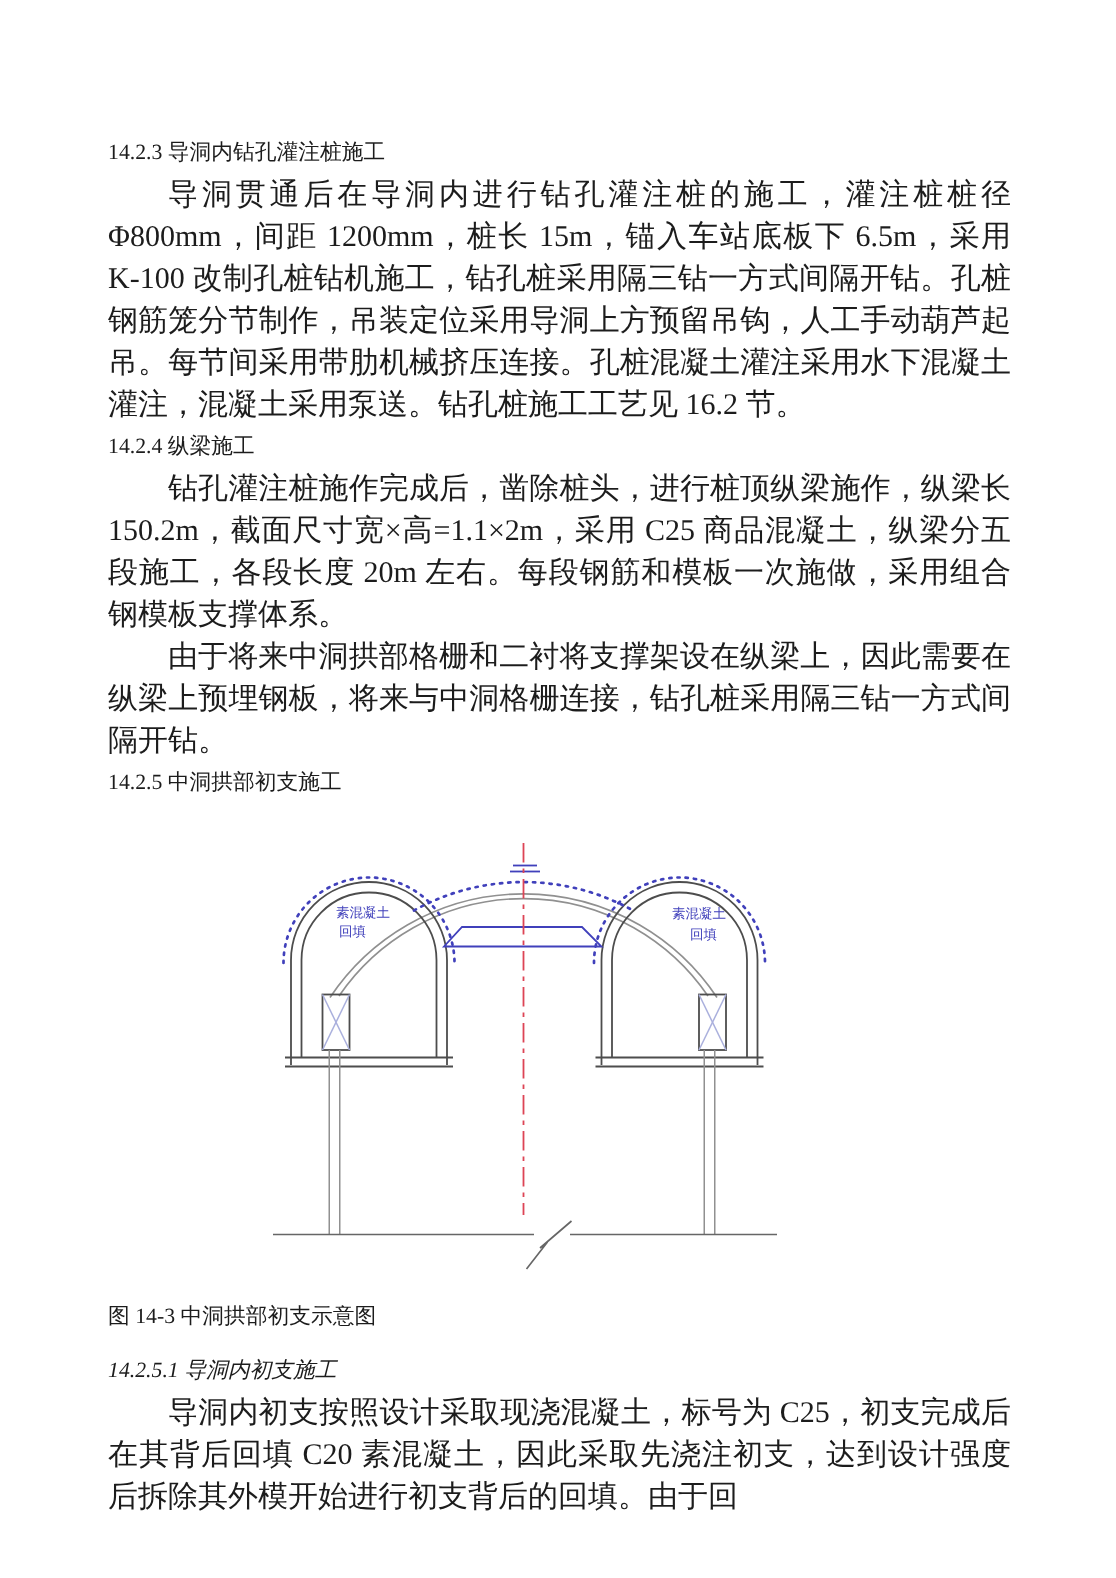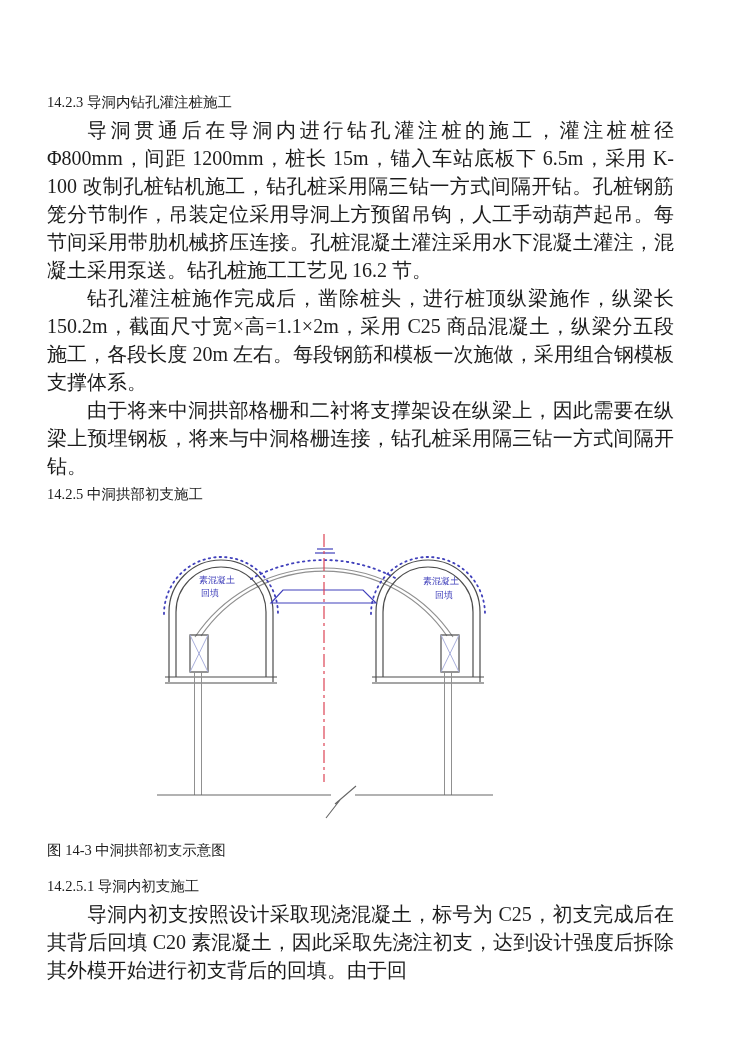--- a/index.html
+++ b/index.html
@@ -1,37 +1,38 @@
 <!DOCTYPE html>
 <html><head>
 <meta charset="utf-8">
 <style>
   html,body{margin:0;padding:0;}
   body{
     width:744px;height:1052px;background:#ffffff;position:relative;overflow:hidden;
     font-family:"Liberation Serif","DejaVu Serif",serif;color:#1c1c1c;
   }
   .doc{position:absolute;left:0;top:0;width:744px;height:1052px;
-       padding:88px 70px 0 47px;box-sizing:border-box;border-radius:30px;}
+       padding:88px 70px 0 72px;box-sizing:border-box;border-radius:30px;}
   .h{font-size:14.5px;line-height:28px;margin:0;white-space:nowrap;}
   .p{font-size:20px;line-height:28px;margin:0;text-indent:2em;
      text-align:justify;text-justify:inter-ideograph;}
   .figure{position:relative;height:328px;}
   .figure svg{position:absolute;left:36px;top:14px;}
   .caption{font-size:14.5px;line-height:28px;margin:0;text-align:left;padding-right:84px;}
-  .h-gap{margin-top:8px;}
+  .h-gap{margin-top:8px;font-style:italic;}
   svg text{font-family:"Liberation Serif","DejaVu Serif",serif;font-size:9px;}
 </style>
 </head>
 <body>
 
 <div class="doc">
 
   <p class="h">14.2.3 导洞内钻孔灌注桩施工</p>
   <p class="p">导洞贯通后在导洞内进行钻孔灌注桩的施工，灌注桩桩径Φ800mm，间距 1200mm，桩长 15m，锚入车站底板下 6.5m，采用 K-100 改制孔桩钻机施工，钻孔桩采用隔三钻一方式间隔开钻。孔桩钢筋笼分节制作，吊装定位采用导洞上方预留吊钩，人工手动葫芦起吊。每节间采用带肋机械挤压连接。孔桩混凝土灌注采用水下混凝土灌注，混凝土采用泵送。钻孔桩施工工艺见 16.2 节。</p>
+  <p class="h">14.2.4 纵梁施工</p>
   <p class="p">钻孔灌注桩施作完成后，凿除桩头，进行桩顶纵梁施作，纵梁长 150.2m，截面尺寸宽×高=1.1×2m，采用 C25 商品混凝土，纵梁分五段施工，各段长度 20m 左右。每段钢筋和模板一次施做，采用组合钢模板支撑体系。</p>
   <p class="p">由于将来中洞拱部格栅和二衬将支撑架设在纵梁上，因此需要在纵梁上预埋钢板，将来与中洞格栅连接，钻孔桩采用隔三钻一方式间隔开钻。</p>
   <p class="h">14.2.5 中洞拱部初支施工</p>
 
   <div class="figure">
     <svg width="544" height="320" viewBox="0 0 544 320">
 
       <g fill="none" stroke-width="1.1" stroke="#909090">
         <path d="M 112 115 A 155 155 0 0 1 370 115"></path>
         <path d="M 118 114 A 149 149 0 0 1 364 114"></path>

